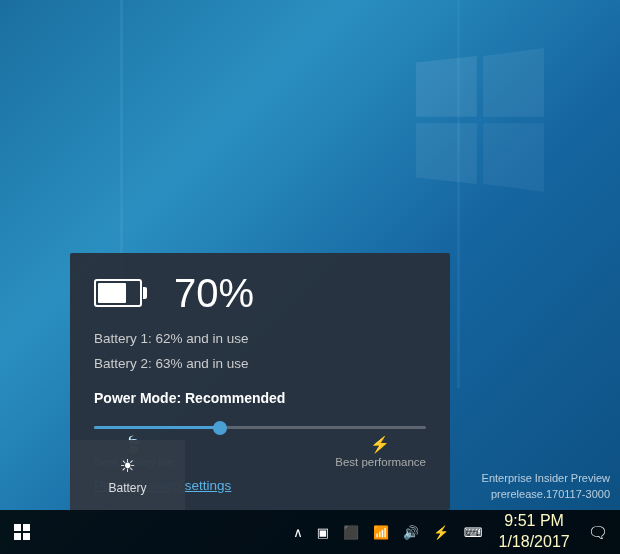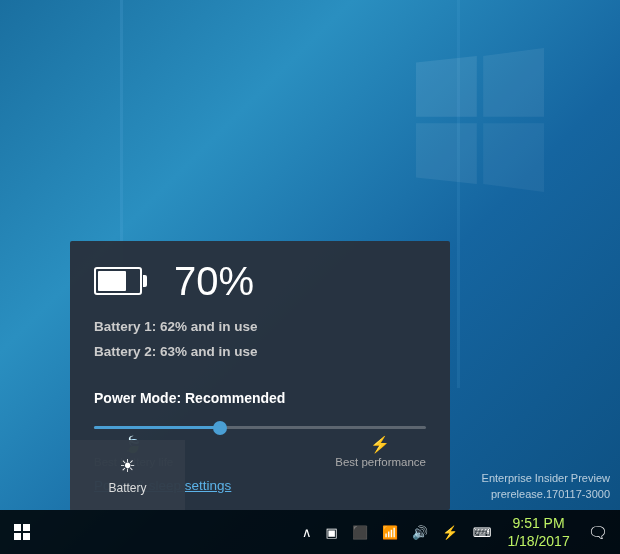--- a/index.html
+++ b/index.html
@@ -85,22 +85,22 @@
     .tray-icon {
       cursor: pointer;
       padding: 2px 4px;
       border-radius: 2px;
     }
 
     .clock-area {
       display: flex;
       flex-direction: column;
       align-items: center;
-      color: #bef264;
-      font-size: 14px;
+      color: #fef9c3;
+      font-size: 16px;
       line-height: 1.3;
       padding: 2px 8px;
       cursor: pointer;
       border-radius: 2px;
     }
 
     .notification-btn {
       color: #fff;
       font-size: 16px;
       padding: 2px 6px;
@@ -159,22 +159,21 @@
     }
 
     .battery-percent {
       font-size: 40px;
       font-weight: 300;
       color: #fff;
       line-height: 1;
     }
 
     .battery-details {
-      margin-bottom: 26px;
-      font-weight: bold;
+      margin-bottom: 14px;
     }
 
     .battery-line {
       font-size: 13.5px;
       color: #ccc;
       line-height: 1.8;
     }
 
     .power-mode-label {
       font-size: 14px;

